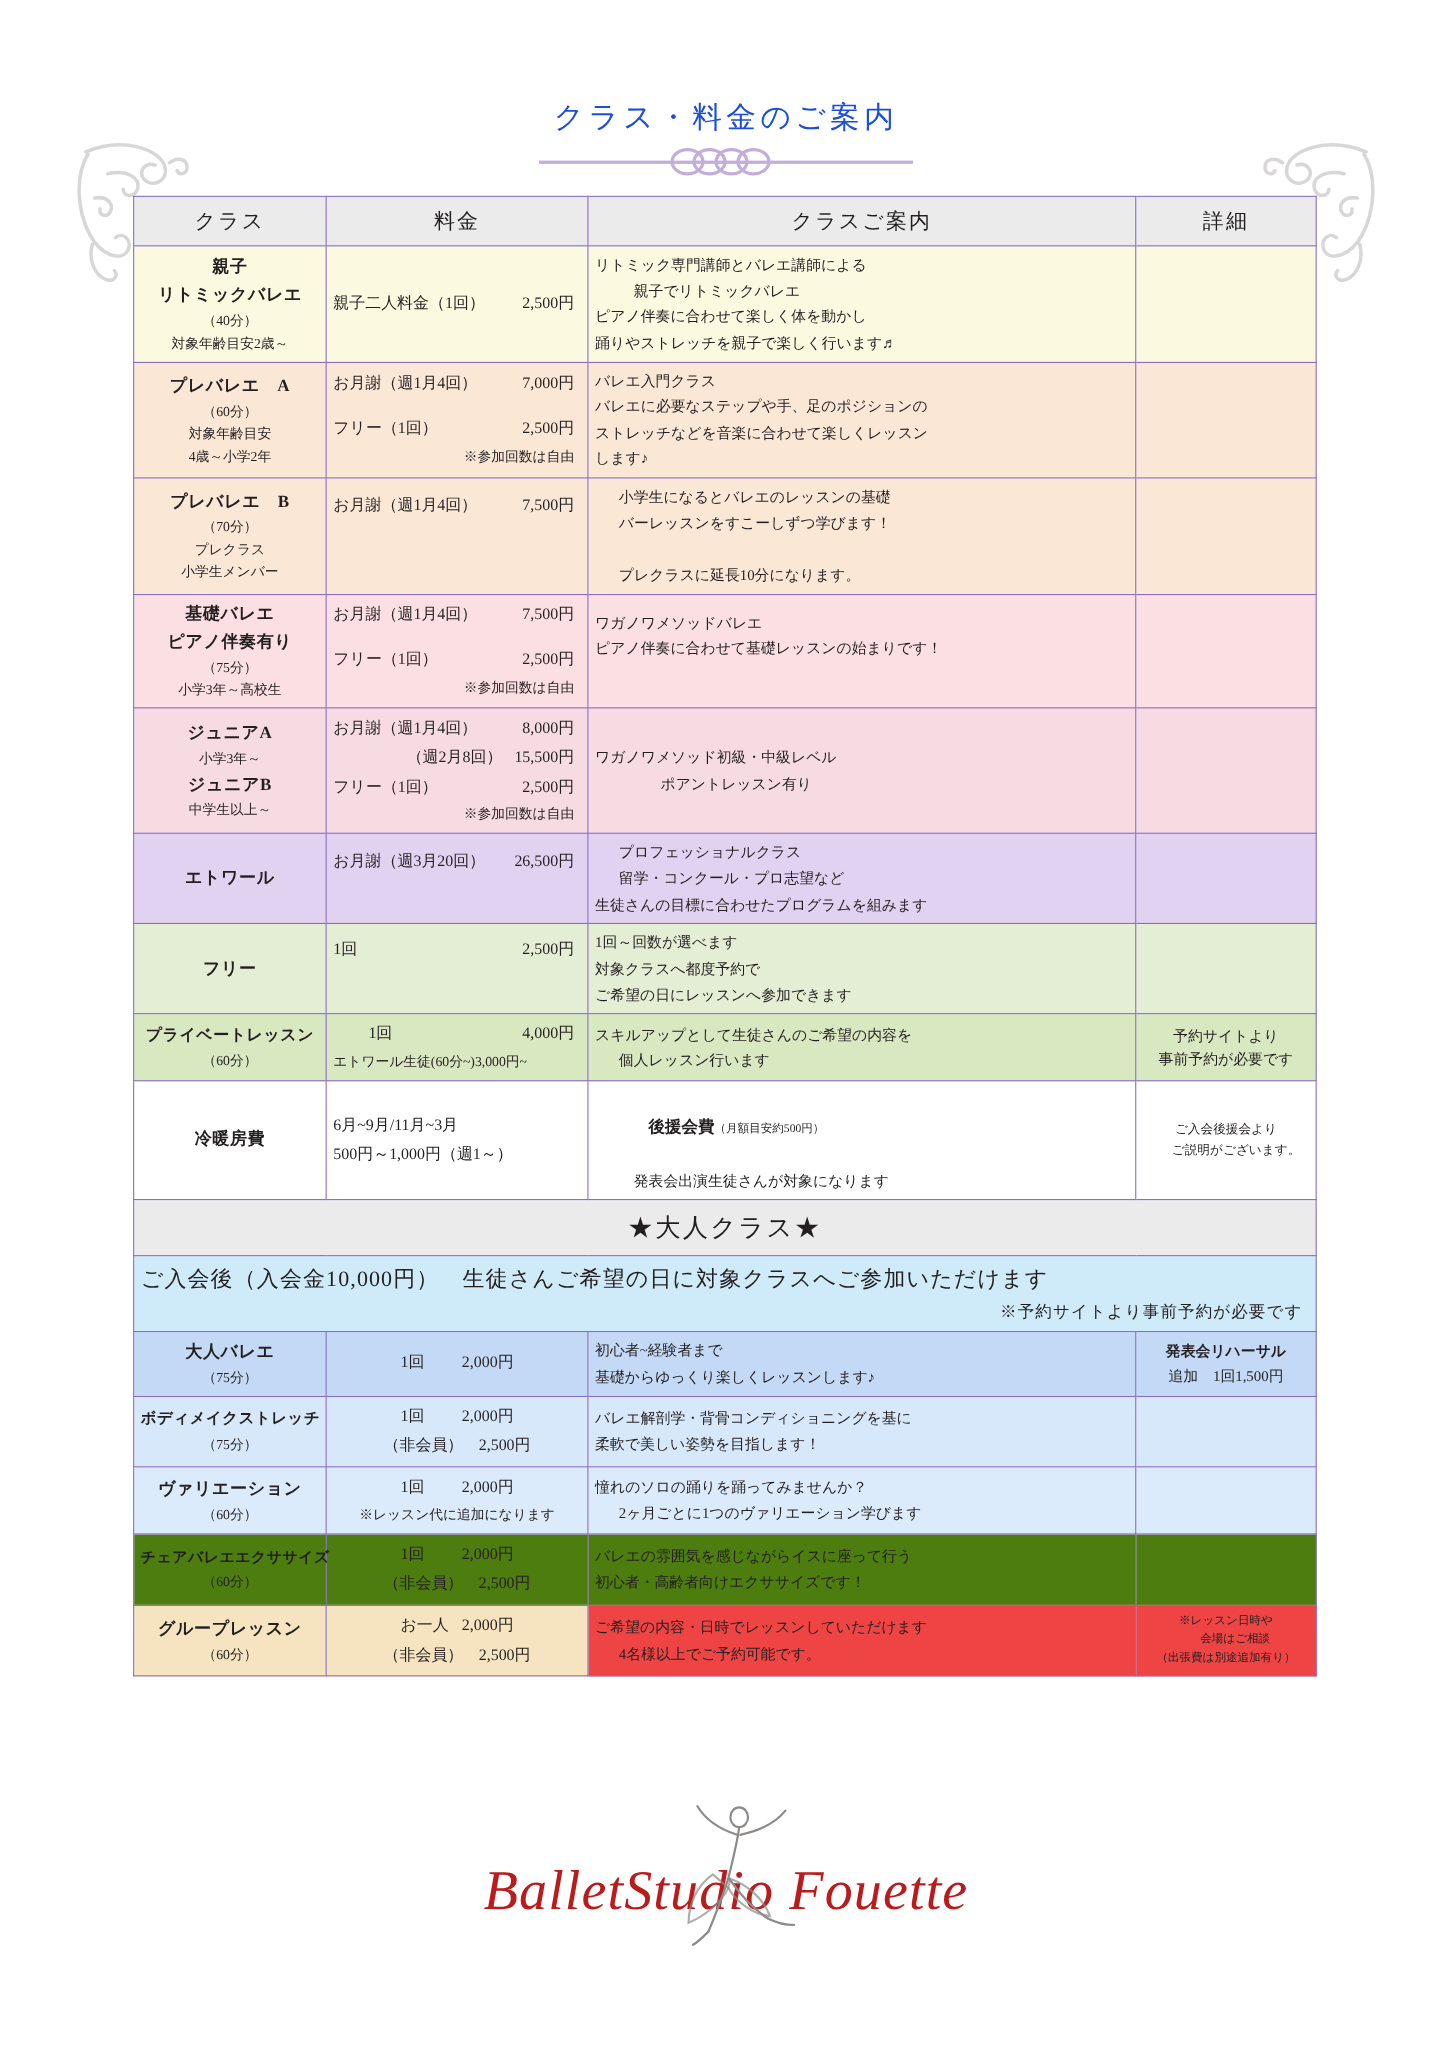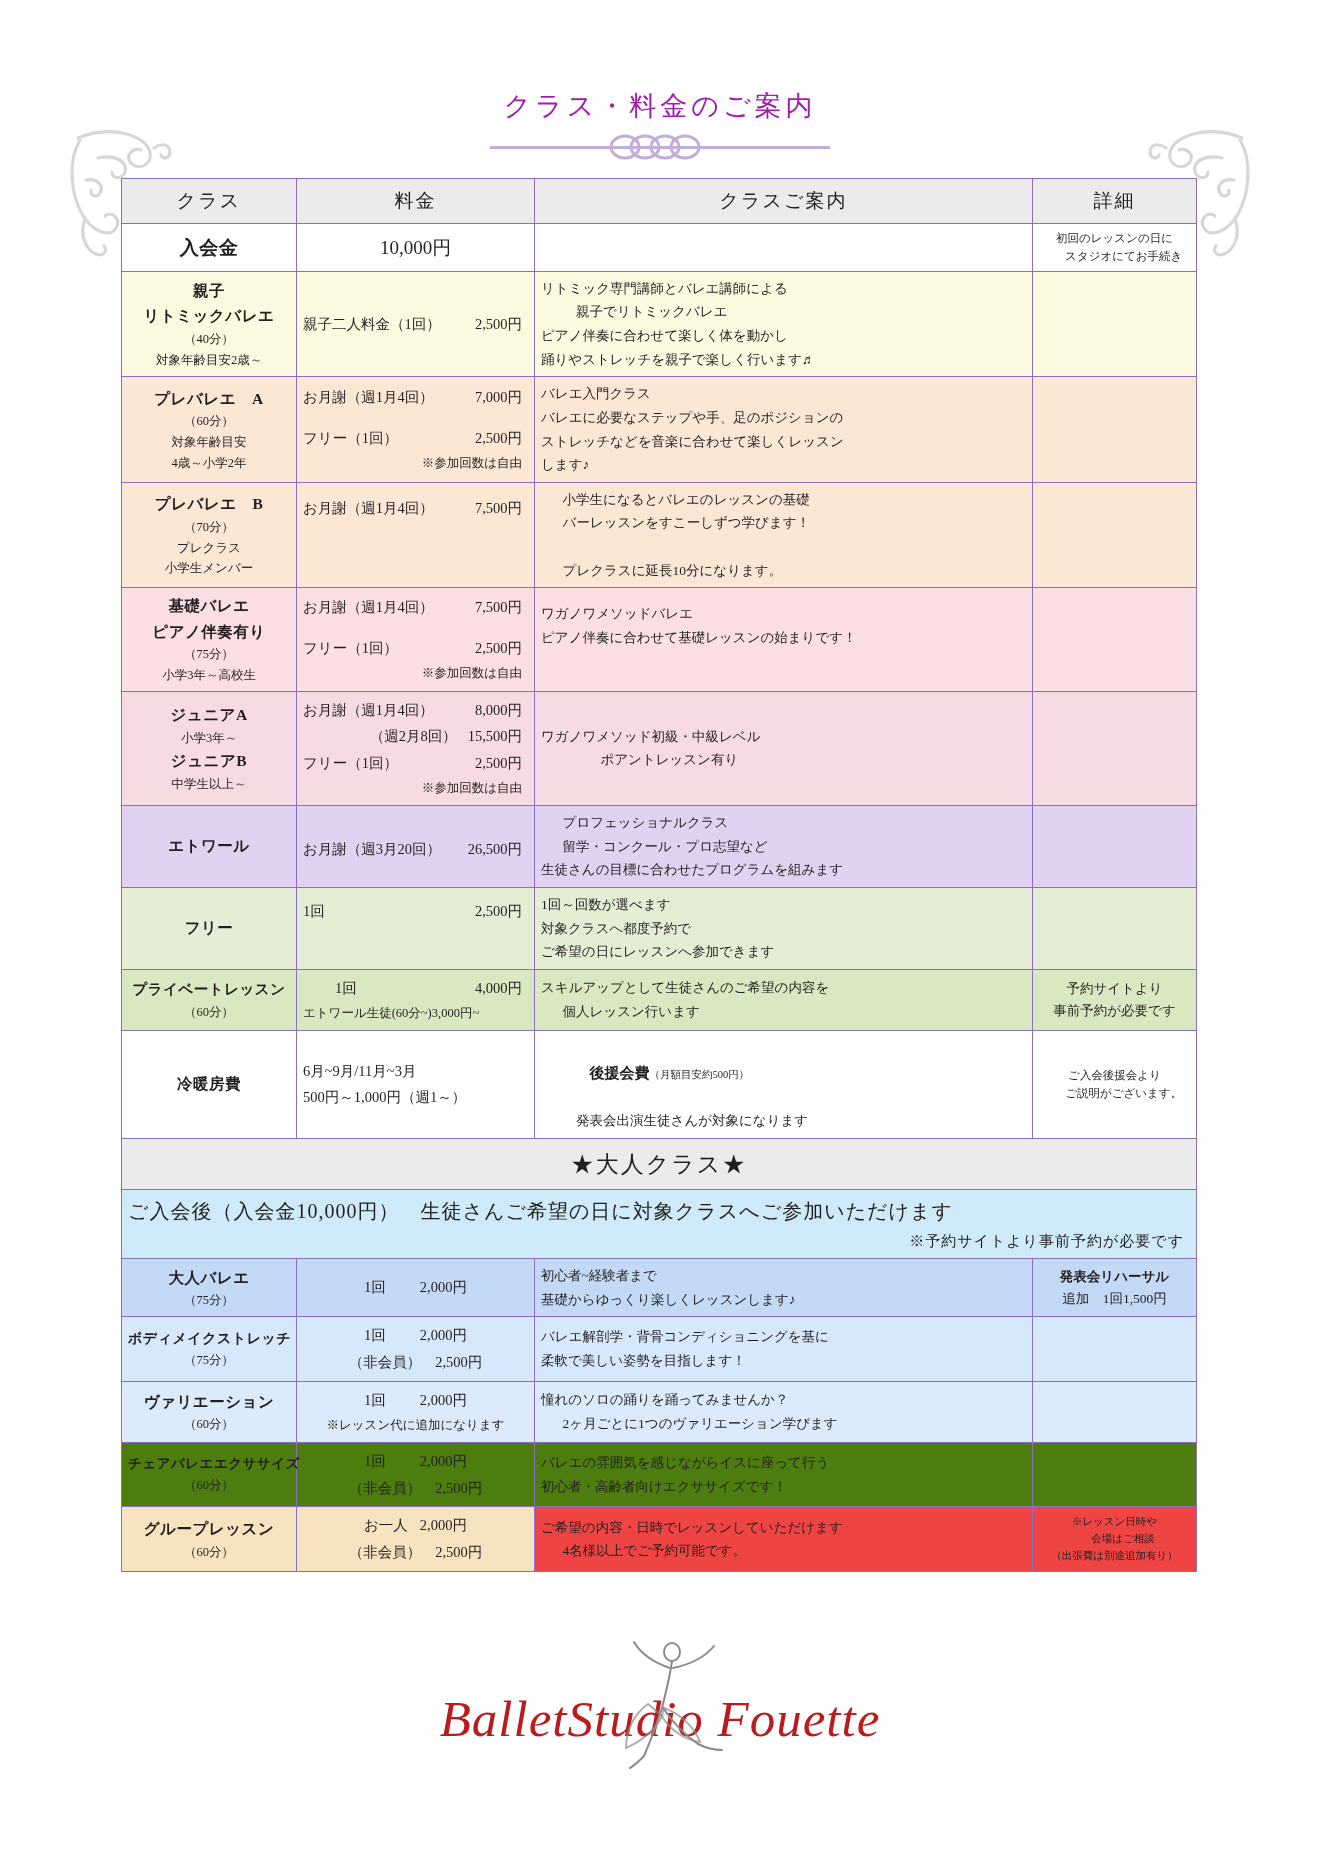--- a/index.html
+++ b/index.html
@@ -20,21 +20,21 @@
   .title-wrap {
     position: absolute;
     top: 88px;
     left: 0;
     width: 1320px;
     text-align: center;
   }
   .doc-title {
     font-size: 27px;
     letter-spacing: 4px;
-    color: #a21caf;
+    color: #1d4ed8;
     font-family: "Liberation Serif", "DejaVu Serif", serif;
   }
   .title-rule {
     position: relative;
     width: 340px;
     height: 34px;
     margin: 6px auto 0 auto;
   }
   .title-rule .bar {
     position: absolute;
@@ -225,33 +225,20 @@
   </colgroup>
   <tbody>
 
   <tr class="hdr">
     <td>クラス</td>
     <td>料金</td>
     <td>クラスご案内</td>
     <td>詳細</td>
   </tr>
 
-  <tr>
-    <td class="c1 bg-white">
-      <span class="nm" style="font-size:19px">入会金</span>
-    </td>
-    <td class="c2 bg-white center" style="font-size:19px">
-      <span>10,000円</span>
-    </td>
-    <td class="c3 bg-white"></td>
-    <td class="c4 bg-white">
-      <span class="row-line">初回のレッスンの日に</span>
-      <span class="row-line indent1">スタジオにてお手続き</span>
-    </td>
-  </tr>
 
   <tr>
     <td class="c1 bg-cream">
       <span class="nm row-line">親子</span>
       <span class="nm row-line">リトミックバレエ</span>
       <span class="sub row-line">（40分）</span>
       <span class="sub row-line">対象年齢目安2歳～</span>
     </td>
     <td class="c2 bg-cream">
       <span class="fee-line">
@@ -368,21 +355,21 @@
       <span class="row-line">ワガノワメソッド初級・中級レベル</span>
       <span class="row-line indent2" style="padding-left:4.4em">ポアントレッスン有り</span>
     </td>
     <td class="c4 bg-rose"></td>
   </tr>
 
   <tr>
     <td class="c1 bg-lilac">
       <span class="nm">エトワール</span>
     </td>
-    <td class="c2 bg-lilac" style="vertical-align:top;padding-top:30px">
+    <td class="c2 bg-lilac" style="vertical-align:top;padding-top:12px">
       <span class="fee-line">
               <span class="lbl">お月謝（週3月20回）</span>
               <span class="amt">26,500円</span>
             </span>
     </td>
     <td class="c3 bg-lilac">
       <span class="row-line indent1">プロフェッショナルクラス</span>
       <span class="row-line indent1">留学・コンクール・プロ志望など</span>
       <span class="row-line">生徒さんの目標に合わせたプログラムを組みます</span>
     </td>

